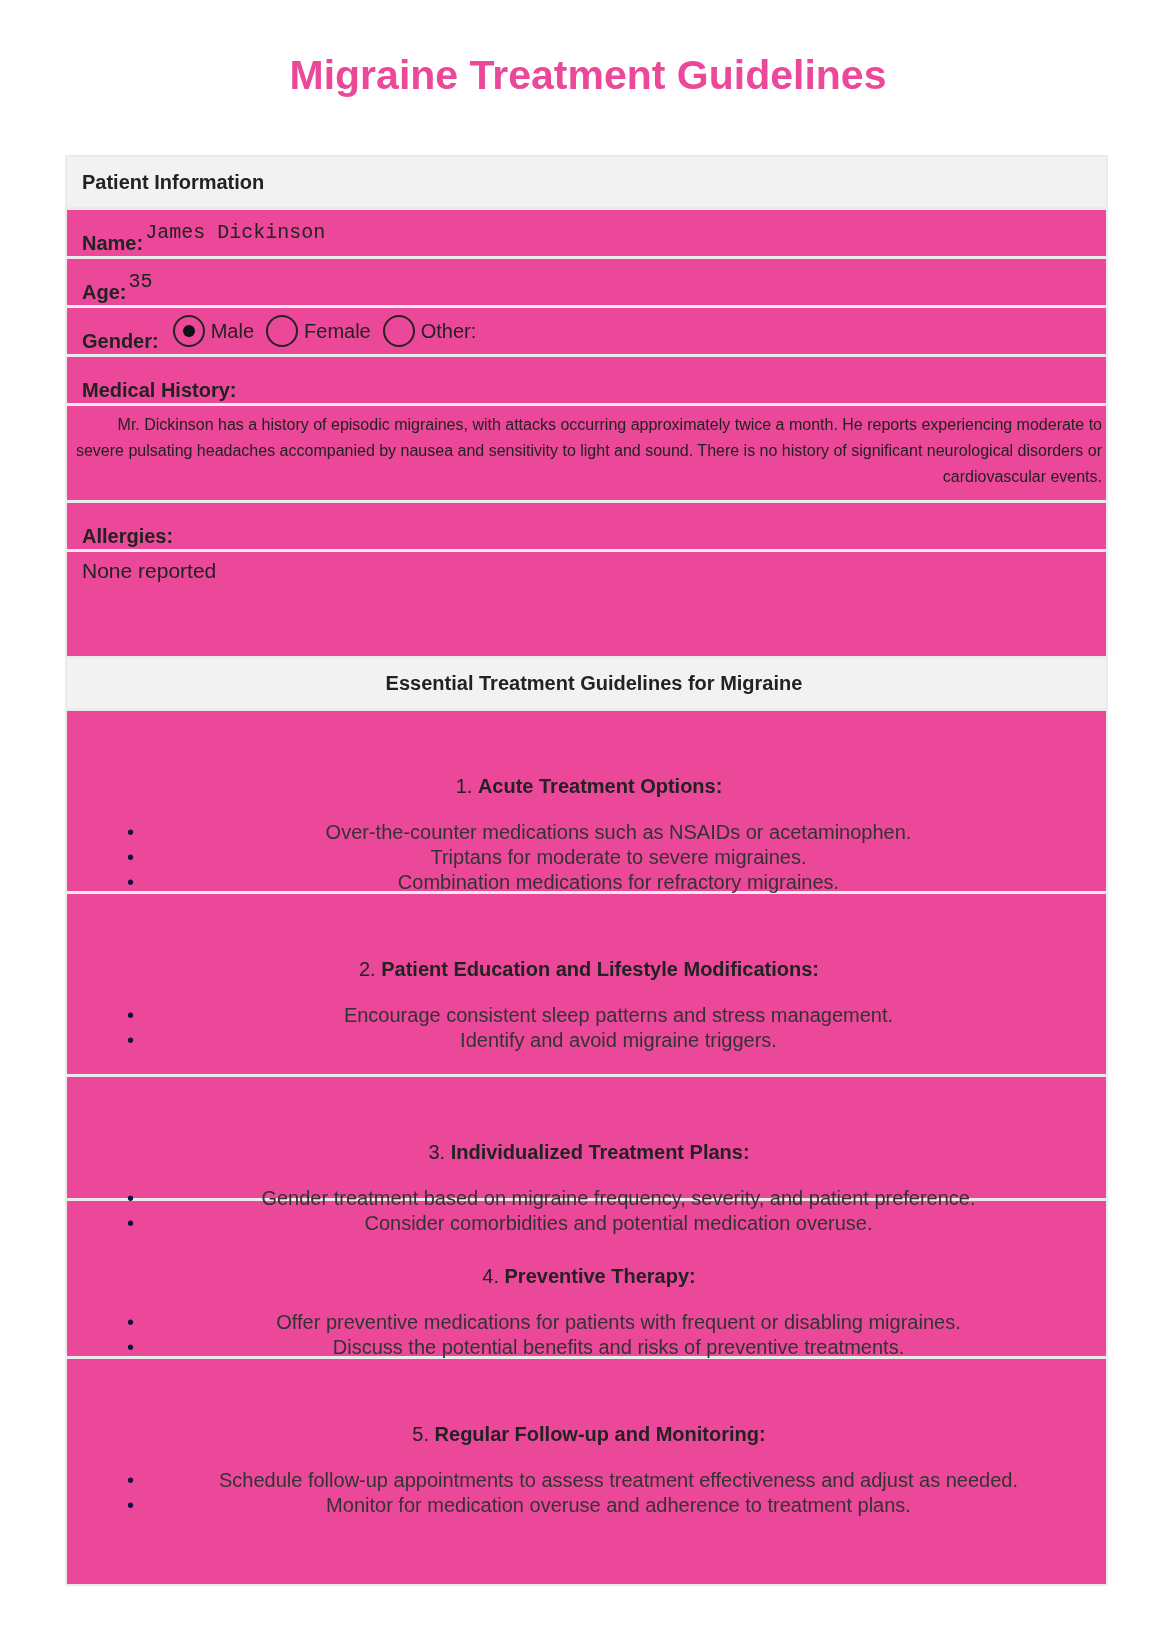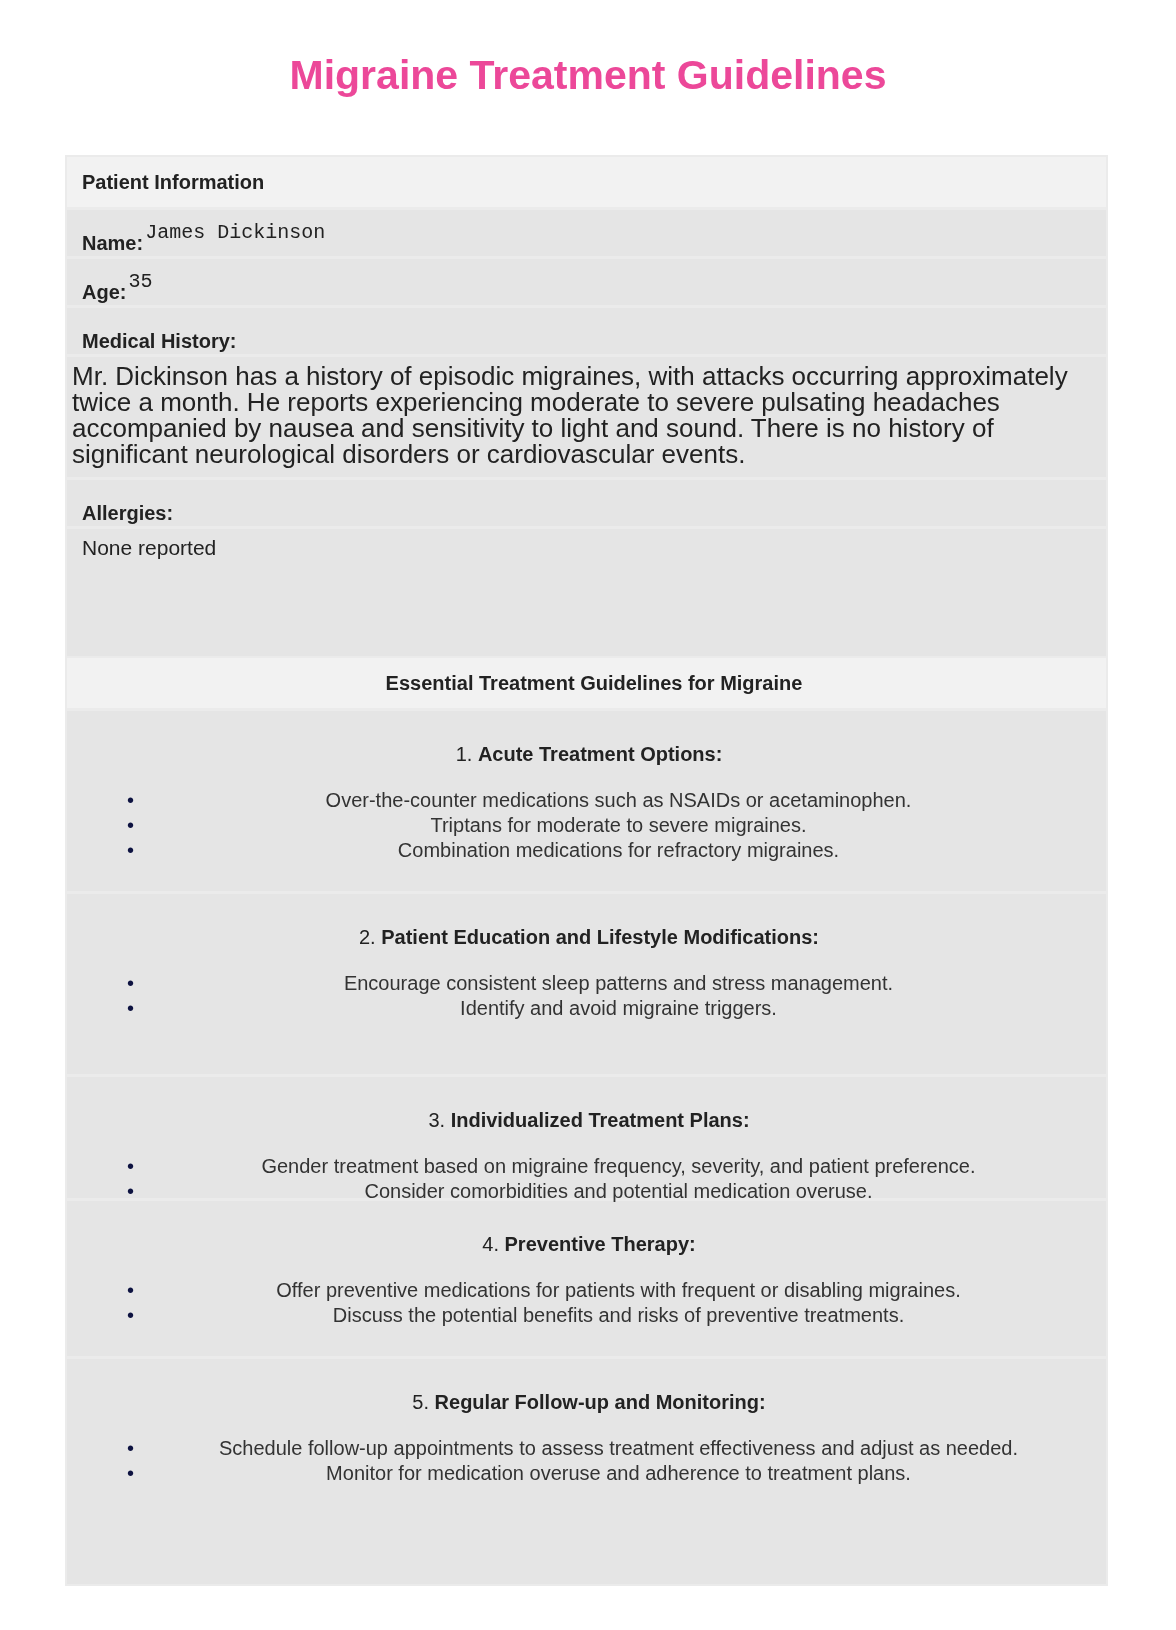--- a/index.html
+++ b/index.html
@@ -1,52 +1,61 @@
 <!DOCTYPE html>
 <html><head>
 <meta charset="utf-8">
 <style>
   html, body { margin: 0; padding: 0; background: #ffffff; }
   body { width: 1176px; height: 1630px; position: relative; font-family: "Liberation Sans", sans-serif; color: #222; }
   .title { position: absolute; left: 0; width: 1176px; top: 52px; text-align: center; font-size: 41px; font-weight: bold; color: #ec4899; margin: 0; }
-  .card { position: absolute; left: 65px; width: 1043px; border: 2px solid #ebebeb; box-sizing: border-box; background: #e5e5e5; }
+  .card { position: absolute; left: 65px; width: 1043px; border: 2px solid #ebebeb; box-sizing: border-box; background: #ec4899; }
   .card.patient { top: 155px; height: 503px; }
   .card.guide { top: 658px; height: 928px; border-top: none; text-align: center; }
   .hdr { background: #f2f2f2; height: 50px; line-height: 50px; padding-left: 15px; font-weight: bold; font-size: 20px; color: #222; border-bottom: 3px solid #ebebeb; }
   .row { height: 46px; line-height: 46px; padding-left: 15px; font-size: 20px; border-bottom: 3px solid #ebebeb; display: flex; align-items: center; }
   .lbl { font-weight: bold; margin-top: 20px; }
   .val { margin-left: 2px; font-family: Liberation Mono, monospace; }
   .radio { width: 32px; height: 32px; border: 2px solid #222; border-radius: 50%; box-sizing: border-box; display: inline-block; position: relative; margin: 0 6px 0 12px; }
   .radio.checked::after { content: ""; position: absolute; left: 8px; top: 8px; width: 12px; height: 12px; border-radius: 50%; background: #111; }
   .radio.first { margin-left: 14px; }
-  .para { padding: 6px 12px 10px 5px; font-size: 26px; line-height: 26px; border-bottom: 3px solid #ebebeb; color: #222; }
+  .para { padding: 6px 4px 10px 5px; font-size: 16px; line-height: 26px; border-bottom: 3px solid #ebebeb; color: #222; text-align: right; }
   .plain { padding: 6px 15px; font-size: 21px; line-height: 26px; color: #222; }
   .sec { border-bottom: 3px solid #ebebeb; padding: 32px 20px 0 25px; box-sizing: border-box; }
   .sec:last-child { border-bottom: none; }
-  .sec-title { font-size: 20px; }
+  .sec-title { font-size: 20px; margin-top: 32px; }
   .sec-title .num { font-weight: normal; }
   .sec-title .t { font-weight: bold; }
   ul { margin: 22px 0 0 0; padding-left: 59px; list-style: none; }
   li { font-size: 20px; line-height: 25px; color: #333; position: relative; }
   li::before { content: "•"; position: absolute; left: -24px; color: #0d1240; }
 </style>
 </head>
 <body>
 
 <h1 class="title">Migraine Treatment Guidelines</h1>
 
 <div class="card patient">
   <div class="hdr">Patient Information</div>
   <div class="row">
     <span class="lbl">Name:</span>
     <span class="val">James Dickinson</span>
   </div>
   <div class="row">
     <span class="lbl">Age:</span>
     <span class="val">35</span>
+  </div>
+  <div class="row">
+    <span class="lbl">Gender:</span>
+    <span class="radio first checked"></span>
+    <span>Male</span>
+    <span class="radio"></span>
+    <span>Female</span>
+    <span class="radio"></span>
+    <span>Other:</span>
   </div>
   <div class="row">
     <span class="lbl">Medical History:</span>
   </div>
   <div class="para">Mr. Dickinson has a history of episodic migraines, with attacks occurring approximately twice a month. He reports experiencing moderate to severe pulsating headaches accompanied by nausea and sensitivity to light and sound. There is no history of significant neurological disorders or cardiovascular events.</div>
   <div class="row">
     <span class="lbl">Allergies:</span>
   </div>
   <div class="plain">None reported</div>
 </div>

